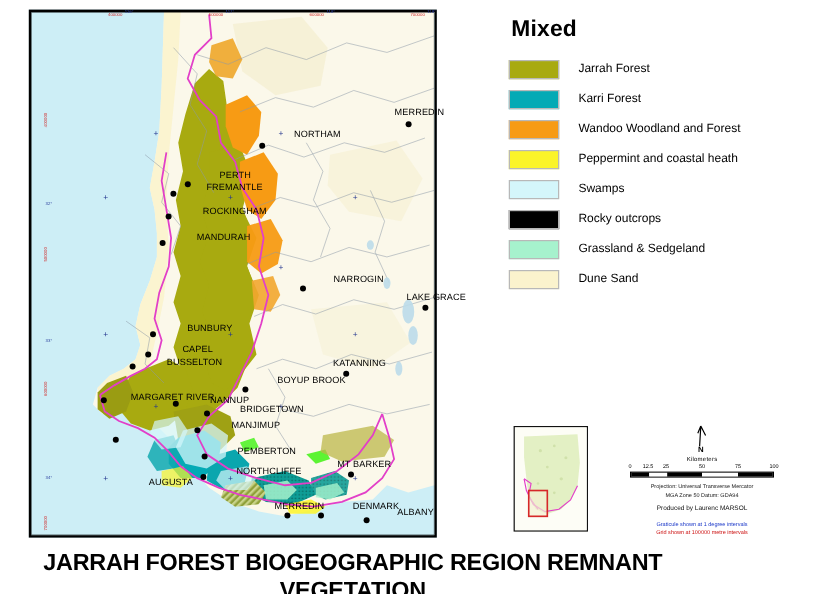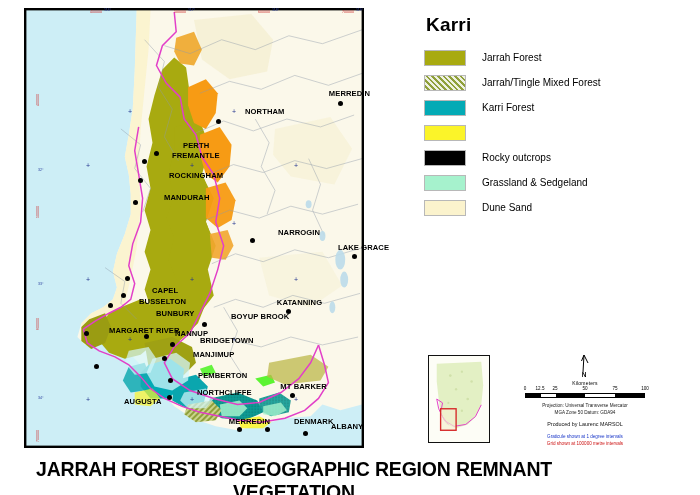--- a/index.html
+++ b/index.html
@@ -41,21 +41,21 @@
   .projnote{font-size:4.6px;line-height:1.55;margin-top:4px;color:#222;}
   .prodnote{font-size:5.4px;line-height:1.5;margin-top:4px;color:#111;}
   .gnote-blue{font-size:4.6px;color:#1a37c8;margin-top:6px;line-height:1.5;}
   .gnote-red{font-size:4.6px;color:#cc1111;line-height:1.5;}
 
   
   .maintitle{position:absolute;left:0;top:458px;width:588px;text-align:center;
              font-size:19.5px;font-weight:bold;letter-spacing:-.2px;}
 
   
-  .plabel{position:absolute;font-size:7.6px;font-weight:bold;color:#000;
+  .plabel{position:absolute;font-size:7.6px;font-weight:normal;color:#000;
           white-space:nowrap;letter-spacing:.1px;padding-left:23px;}
   .pdot{position:absolute;width:5px;height:5px;background:#000;border-radius:50%;}
   .gcross{position:absolute;color:#24368f;font-size:7px;line-height:1;}
   .coordlab-red{position:absolute;font-size:3.6px;color:#d03030;white-space:nowrap;}
   .coordlab-blue{position:absolute;font-size:3.6px;color:#2b3f9e;white-space:nowrap;}
 </style>
 </head>
 <body>
 
 <div class="root">
@@ -203,21 +203,21 @@
       <div class="plabel" style="left: 125px; top: 143px; text-align: right;">FREMANTLE</div>
       <div class="pdot" style="left: 114px; top: 170px;"></div>
       <div class="plabel" style="left: 122px; top: 163px;">ROCKINGHAM</div>
       <div class="pdot" style="left: 109px; top: 192px;"></div>
       <div class="plabel" style="left: 117px; top: 185px;">MANDURAH</div>
       <div class="pdot" style="left: 226px; top: 230px;"></div>
       <div class="plabel" style="left: 231px; top: 220px;">NARROGIN</div>
       <div class="pdot" style="left: 328px; top: 246px;"></div>
       <div class="plabel" style="left: 328px; top: 235px; transform: translateX(-50%);">LAKE GRACE</div>
       <div class="pdot" style="left: 101px; top: 268px;"></div>
-      <div class="plabel" style="left: 109px; top: 261px; margin-top: 40px;">BUNBURY</div>
+      <div class="plabel" style="left: 109px; top: 261px;">BUNBURY</div>
       <div class="pdot" style="left: 97px; top: 285px;"></div>
       <div class="plabel" style="left: 105px; top: 278px;">CAPEL</div>
       <div class="pdot" style="left: 84px; top: 295px;"></div>
       <div class="plabel" style="left: 92px; top: 289px;">BUSSELTON</div>
       <div class="pdot" style="left: 262px; top: 301px;"></div>
       <div class="plabel" style="left: 264px; top: 290px; transform: translateX(-50%);">KATANNING</div>
       <div class="pdot" style="left: 178px; top: 314px;"></div>
       <div class="plabel" style="left: 184px; top: 304px;">BOYUP BROOK</div>
       <div class="pdot" style="left: 60px; top: 323px;"></div>
       <div class="plabel" style="left: 62px; top: 318px;">MARGARET RIVER</div>
@@ -255,36 +255,41 @@
       <div class="coordlab-blue" style="left: 80px; top: 0px;">116°</div>
       <div class="coordlab-blue" style="left: 164px; top: 0px;">117°</div>
       <div class="coordlab-blue" style="left: 248px; top: 0px;">118°</div>
       <div class="coordlab-blue" style="left: 332px; top: 0px;">119°</div>
       <div class="coordlab-blue" style="left: 14px; top: 160px;">32°</div>
       <div class="coordlab-blue" style="left: 14px; top: 274px;">33°</div>
       <div class="coordlab-blue" style="left: 14px; top: 388px;">34°</div>
     </div>
 
   <div class="legend">
-    <div class="legend-title">Karri</div>
+    <div class="legend-title">Mixed</div>
     <div id="legend-rows">
         <div class="legend-row">
           <div class="swatch" style="background-color: rgb(168, 170, 16);"></div>
           <div class="legend-label">Jarrah Forest</div>
         </div>
         <div class="legend-row">
-          <div class="swatch sw-hatch" style="background-color: rgb(143, 160, 58);"></div>
-          <div class="legend-label">Jarrah/Tingle Mixed Forest</div>
-        </div>
-        <div class="legend-row">
           <div class="swatch" style="background-color: rgb(3, 170, 181);"></div>
           <div class="legend-label">Karri Forest</div>
         </div>
         <div class="legend-row">
+          <div class="swatch" style="background-color: rgb(247, 155, 20);"></div>
+          <div class="legend-label">Wandoo Woodland and Forest</div>
+        </div>
+        <div class="legend-row">
           <div class="swatch" style="background-color: rgb(251, 244, 41);"></div>
+          <div class="legend-label">Peppermint and coastal heath</div>
+        </div>
+        <div class="legend-row">
+          <div class="swatch" style="background-color: rgb(212, 246, 251);"></div>
+          <div class="legend-label">Swamps</div>
         </div>
         <div class="legend-row">
           <div class="swatch" style="background-color: rgb(0, 0, 0);"></div>
           <div class="legend-label">Rocky outcrops</div>
         </div>
         <div class="legend-row">
           <div class="swatch" style="background-color: rgb(166, 242, 205);"></div>
           <div class="legend-label">Grassland &amp; Sedgeland</div>
         </div>
         <div class="legend-row">

